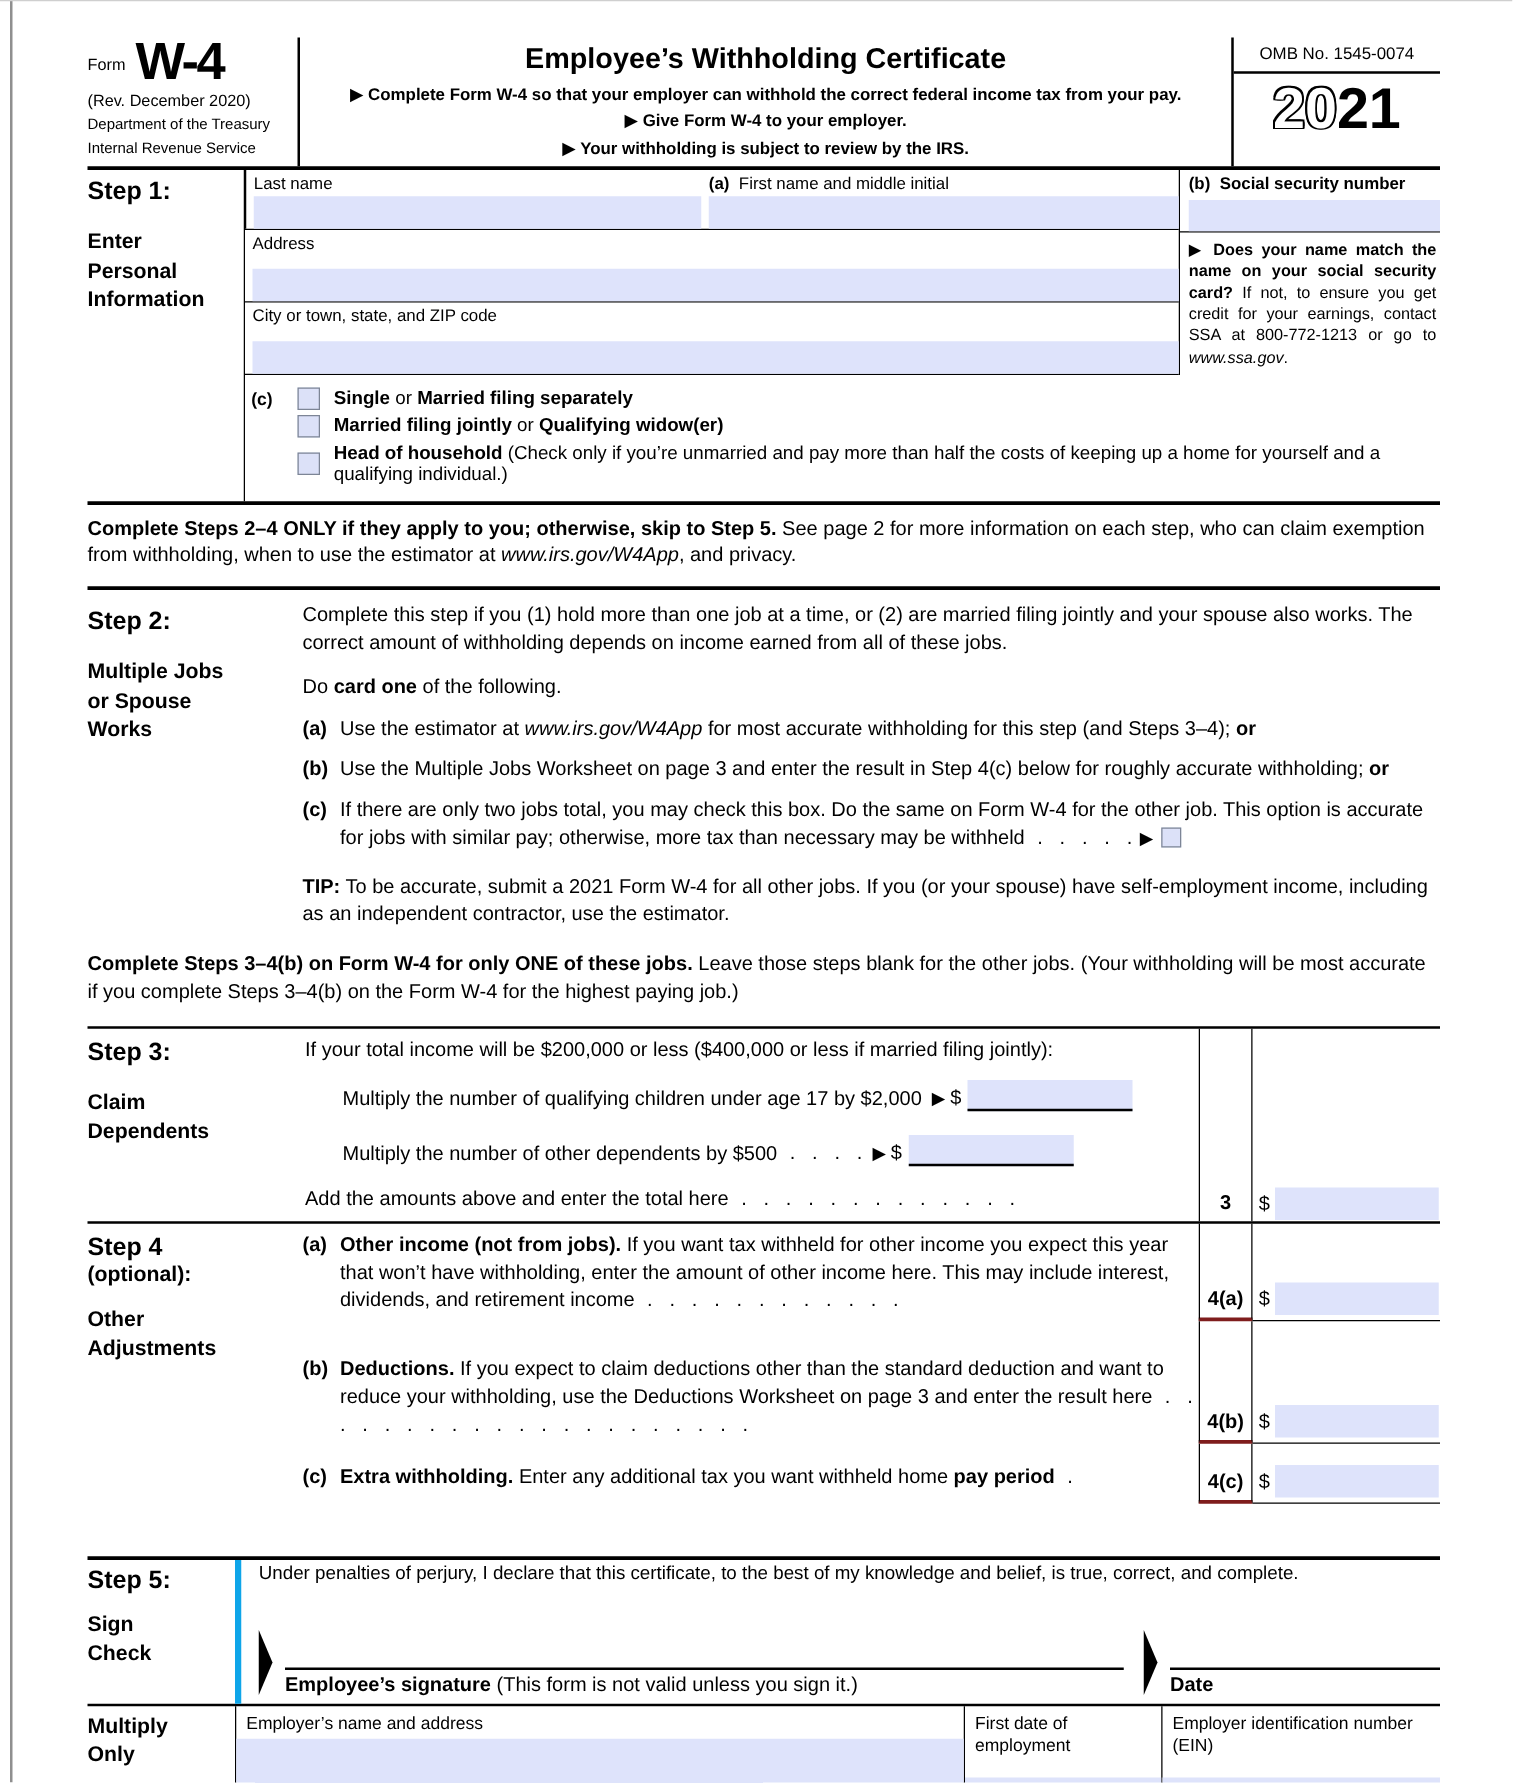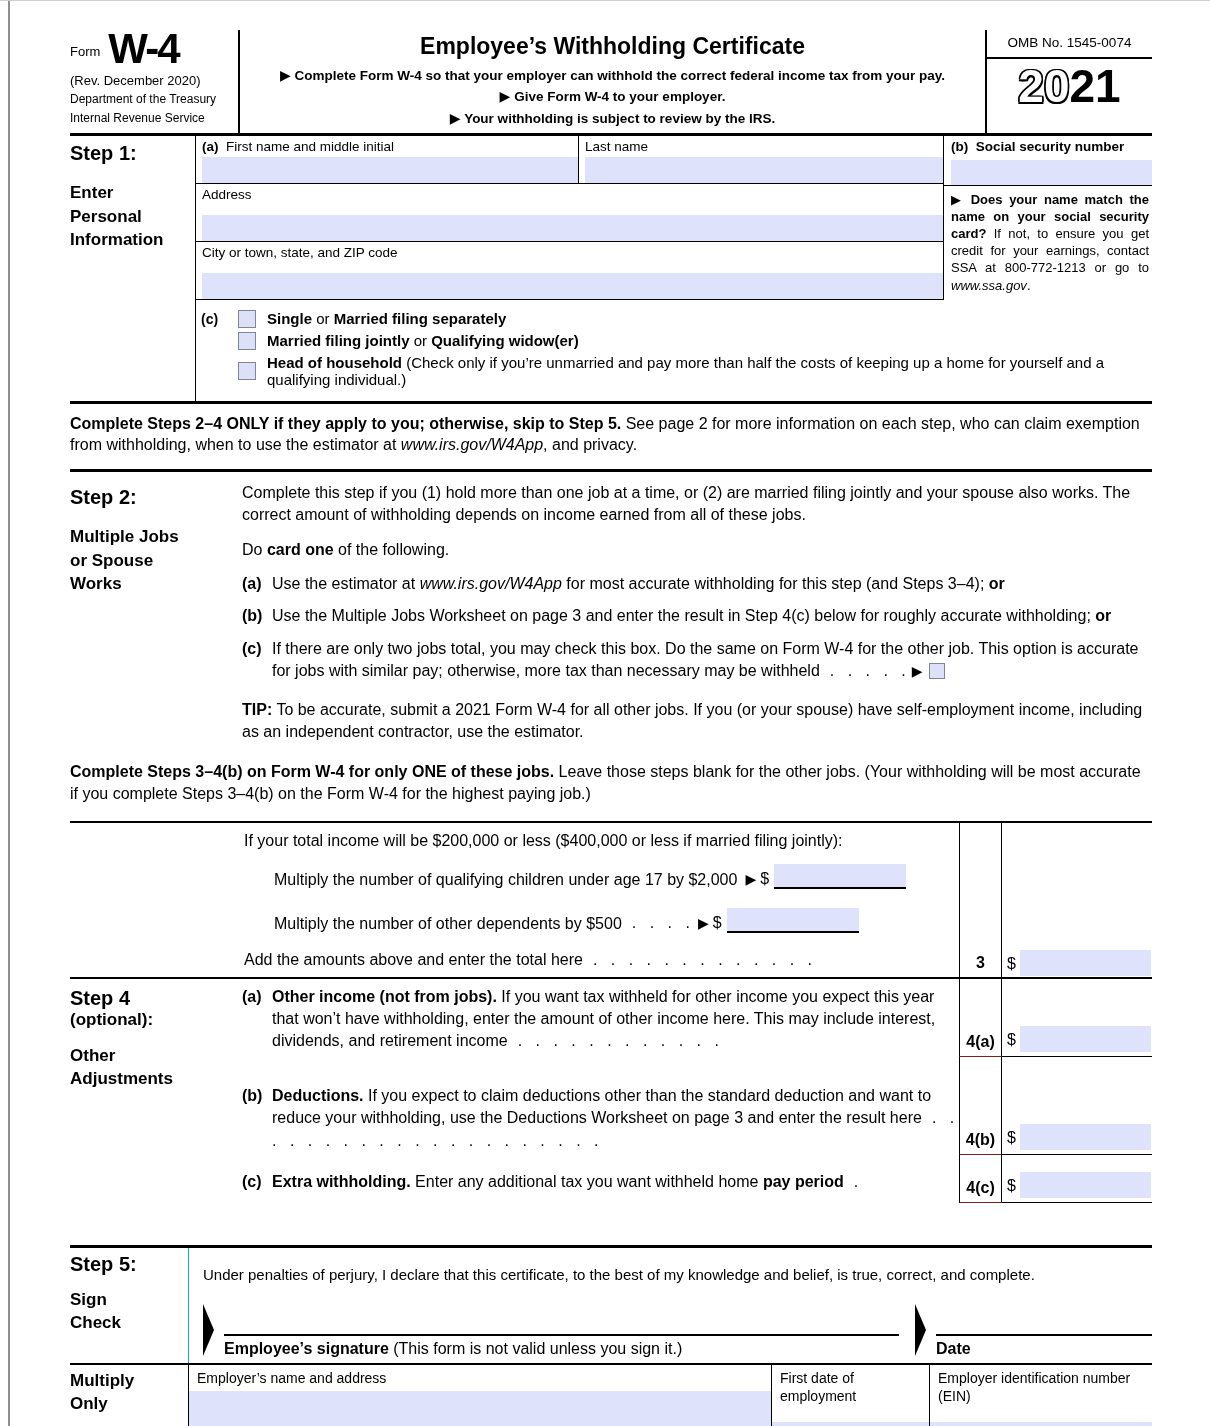--- a/index.html
+++ b/index.html
@@ -99,29 +99,29 @@
   .s3-dollar { grid-column:4; grid-row:1/5; padding-bottom:1px; }
 
   .step4 { grid-template-rows:78px 98px 48px; }
   .s4-label { grid-column:1; grid-row:1/4; padding-top:8px; }
   .s4-label .opt { font-size:17px; font-weight:bold; }
   .s4-label .step-sub { margin-top:14px; width:120px; }
   .s4-text { grid-column:2; font-size:16px; line-height:1.38; }
   .s4-a { grid-row:1; padding-top:7px; }
   .s4-b { grid-row:2; display:flex; align-items:flex-end; padding-bottom:3px; }
   .s4-c { grid-row:3; display:flex; align-items:flex-end; padding-bottom:10px; }
-  .s4-num { grid-column:3; border-bottom:1px solid #7f1d1d; }
+  .s4-num { grid-column:3; border-bottom:3px solid #7f1d1d; }
   .s4-dollar { grid-column:4; border-bottom:1px solid #000; padding-bottom:4px; }
   .gap-after-4 { height:42px; }
 
   
   .step5 { display:flex; border-top:3px solid #000; border-bottom:2px solid #000; height:120px; }
   .s5-label { width:118px; padding-top:5px; }
   .s5-label .step-sub { margin-top:12px; width:60px; }
-  .s5-body { flex:1; border-left:1px solid #0ea5e9; padding:18px 0 0 14px; display:flex; flex-direction:column; }
+  .s5-body { flex:1; border-left:5px solid #0ea5e9; padding:2px 0 0 14px; display:flex; flex-direction:column; }
   .perjury { font-size:15px; }
   .sig-row { margin-top:auto; display:flex; align-items:flex-end; padding-bottom:5px; }
   .tri { width:0; height:0; border-top:26px solid transparent; border-bottom:26px solid transparent; border-left:11px solid #000; margin-bottom:2px; flex-shrink:0; }
   .sig-field { flex:1; margin:0 16px 0 10px; }
   .sig-line { border-bottom:2px solid #000; height:30px; }
   .sig-lab { font-size:16px; padding-top:4px; }
   .sig-lab b { font-weight:bold; }
   .date-field { width:216px; margin-left:10px; }
 
   
@@ -172,26 +172,26 @@
 
   <div class="step1">
     <div class="s1-label">
       <div class="step-title">Step 1:</div>
       <div class="step-sub">Enter Personal Information</div>
     </div>
     <div class="s1-body">
       <div class="s1-top">
         <div class="s1-fields">
           <div class="f-row fr-split">
+            <div class="fcell second">
+              <div class="f-lab">Last name</div>
+              <div class="f-input fill"></div>
+            </div>
             <div class="fcell">
               <div class="f-lab"><b>(a)</b>&nbsp;&nbsp;<span>First name and middle initial</span></div>
-              <div class="f-input fill"></div>
-            </div>
-            <div class="fcell second">
-              <div class="f-lab">Last name</div>
               <div class="f-input fill"></div>
             </div>
           </div>
           <div class="f-row fcell">
             <div class="f-lab">Address</div>
             <div class="f-input fill"></div>
           </div>
           <div class="f-row fcell">
             <div class="f-lab">City or town, state, and ZIP code</div>
             <div class="f-input fill"></div>
@@ -253,20 +253,24 @@
       </div>
       <div class="tip"><b>TIP:</b><span> To be accurate, submit a 2021 Form W-4 for all other jobs. If you (or your spouse) have self-employment income, including as an independent contractor, use the estimator.</span></div>
     </div>
   </div>
 
   <div class="notice2">
     <b>Complete Steps 3–4(b) on Form W-4 for only ONE of these jobs.</b><span> Leave those steps blank for the other jobs. (Your withholding will be most accurate if you complete Steps 3–4(b) on the Form W-4 for the highest paying job.)</span>
   </div>
 
   <div class="t34 step3">
+    <div class="s3-label">
+      <div class="step-title">Step 3:</div>
+      <div class="step-sub">Claim Dependents</div>
+    </div>
     <div class="s3-r1">If your total income will be $200,000 or less ($400,000 or less if married filing jointly):</div>
     <div class="amt-row s3-r2">
       <span>Multiply the number of qualifying children under age 17 by $2,000</span>
       <span class="arr" style="padding:0 4px 2px 8px;">▶</span>
       <span style="padding-bottom:1px;">$</span>
       <span class="amt-input fill"></span>
     </div>
     <div class="amt-row s3-r3">
       <span>Multiply the number of other dependents by $500</span>
       <span class="dots" style="padding-bottom:1px;">. . . .</span>

